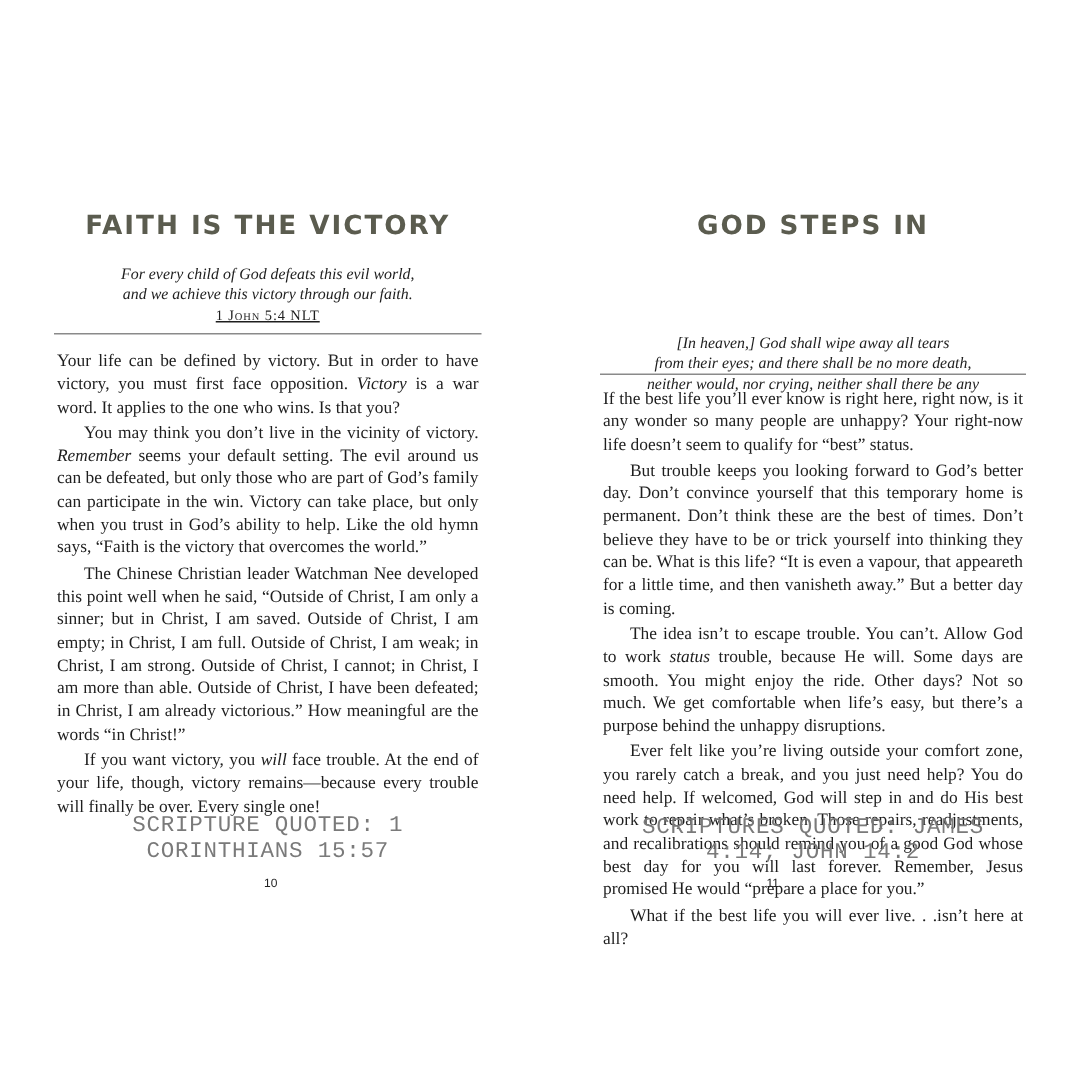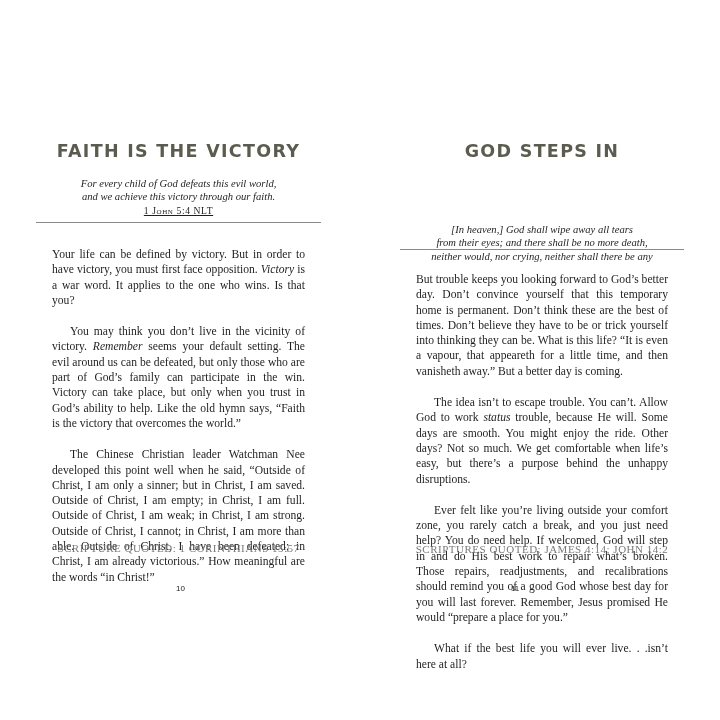--- a/index.html
+++ b/index.html
@@ -19,26 +19,26 @@
   .page.left .epigraph { top: 177px; }
   .page.right .epigraph { top: 175px; margin-top: 48px; }
   .epi-line { font-style: italic; font-size: 10.6px; line-height: 13.3px; display: block; }
   .epi-ref { font-size: 9.6px; line-height: 13.5px; display: block; font-variant: small-caps; letter-spacing: 0.6px; text-decoration: underline; }
   .rule { position: absolute; left: 0; right: 0; height: 1px; background: #8a8a8a; }
   .page.left .rule { top: 222px; }
   .page.right .rule { top: 249px; }
   .body-text { position: absolute; left: 0; right: 0; font-size: 11.6px; line-height: 15.3px; text-align: justify; }
   .page.left .body-text { top: 231px; }
   .page.right .body-text { top: 256px; }
-  .body-text p { margin: 16px; text-indent: 0; }
+  .body-text p { margin: 2px; text-indent: 0; }
   .body-text p + p { text-indent: 18px; }
   .body-text em { font-style: italic; }
   .scripture {
     position: absolute; left: 0; right: 0; text-align: center;
-    font-family: Liberation Serif, serif; font-size: 11px;
+    font-family: Liberation Mono, monospace; font-size: 15px;
     letter-spacing: 0.5px; color: #7a7a7a;
   }
   .page.left .scripture { top: 542px; }
   .page.right .scripture { top: 543px; }
   .folio { position: absolute; top: 584px; font-size: 8px; color: #222; font-family: Liberation Sans, sans-serif; }
   .page.left .folio { left: 140px; }
   .page.right .folio { left: 111px; }
 </style>
 </head>
 <body>
@@ -48,34 +48,36 @@
   <div class="epigraph">
     <span class="epi-line">For every child of God defeats this evil world,</span>
     <span class="epi-line">and we achieve this victory through our faith.</span>
     <span class="epi-ref">1 John 5:4 NLT</span>
   </div>
   <div class="rule"></div>
   <div class="body-text">
       <p>Your life can be defined by victory. But in order to have victory, you must first face opposition. <em>Victory</em> is a war word. It applies to the one who wins. Is that you?</p>
       <p>You may think you don’t live in the vicinity of victory. <em>Remember</em> seems your default setting. The evil around us can be defeated, but only those who are part of God’s family can participate in the win. Victory can take place, but only when you trust in God’s ability to help. Like the old hymn says, “Faith is the victory that overcomes the world.”</p>
       <p>The Chinese Christian leader Watchman Nee developed this point well when he said, “Outside of Christ, I am only a sinner; but in Christ, I am saved. Outside of Christ, I am empty; in Christ, I am full. Outside of Christ, I am weak; in Christ, I am strong. Outside of Christ, I cannot; in Christ, I am more than able. Outside of Christ, I have been defeated; in Christ, I am already victorious.” How mean­ingful are the words “in Christ!”</p>
+      <p>If you want victory, you <em>will</em> face trouble. At the end of your life, though, victory remains—because every trouble will finally be over. Every single one!</p>
     </div>
   <div class="scripture">SCRIPTURE QUOTED: 1 CORINTHIANS 15:57</div>
   <div class="folio">10</div>
 </div>
 
 <div class="page right">
   <h1 class="title">GOD STEPS IN</h1>
   <div class="epigraph">
     <span class="epi-line">[In heaven,] God shall wipe away all tears</span>
     <span class="epi-line">from their eyes; and there shall be no more death,</span>
     <span class="epi-line">neither would, nor crying, neither shall there be any</span>
   </div>
   <div class="rule"></div>
   <div class="body-text">
+      <p>If the best life you’ll ever know is right here, right now, is it any wonder so many people are unhappy? Your right-now life doesn’t seem to qualify for “best” status.</p>
       <p>But trouble keeps you looking forward to God’s better day. Don’t convince yourself that this temporary home is permanent. Don’t think these are the best of times. Don’t believe they have to be or trick yourself into thinking they can be. What is this life? “It is even a vapour, that appeareth for a little time, and then vanisheth away.” But a better day is coming.</p>
       <p>The idea isn’t to escape trouble. You can’t. Allow God to work <em>status</em> trouble, because He will. Some days are smooth. You might enjoy the ride. Other days? Not so much. We get comfortable when life’s easy, but there’s a purpose behind the unhappy disruptions.</p>
       <p>Ever felt like you’re living outside your comfort zone, you rarely catch a break, and you just need help? You do need help. If welcomed, God will step in and do His best work to repair what’s broken. Those repairs, readjustments, and recalibrations should remind you of a good God whose best day for you will last forever. Remember, Jesus promised He would “prepare a place for you.”</p>
       <p>What if the best life you will ever live. . .isn’t here at all?</p>
     </div>
   <div class="scripture">SCRIPTURES QUOTED: JAMES 4:14; JOHN 14:2</div>
   <div class="folio">11</div>
 </div>
 
 </body></html>

